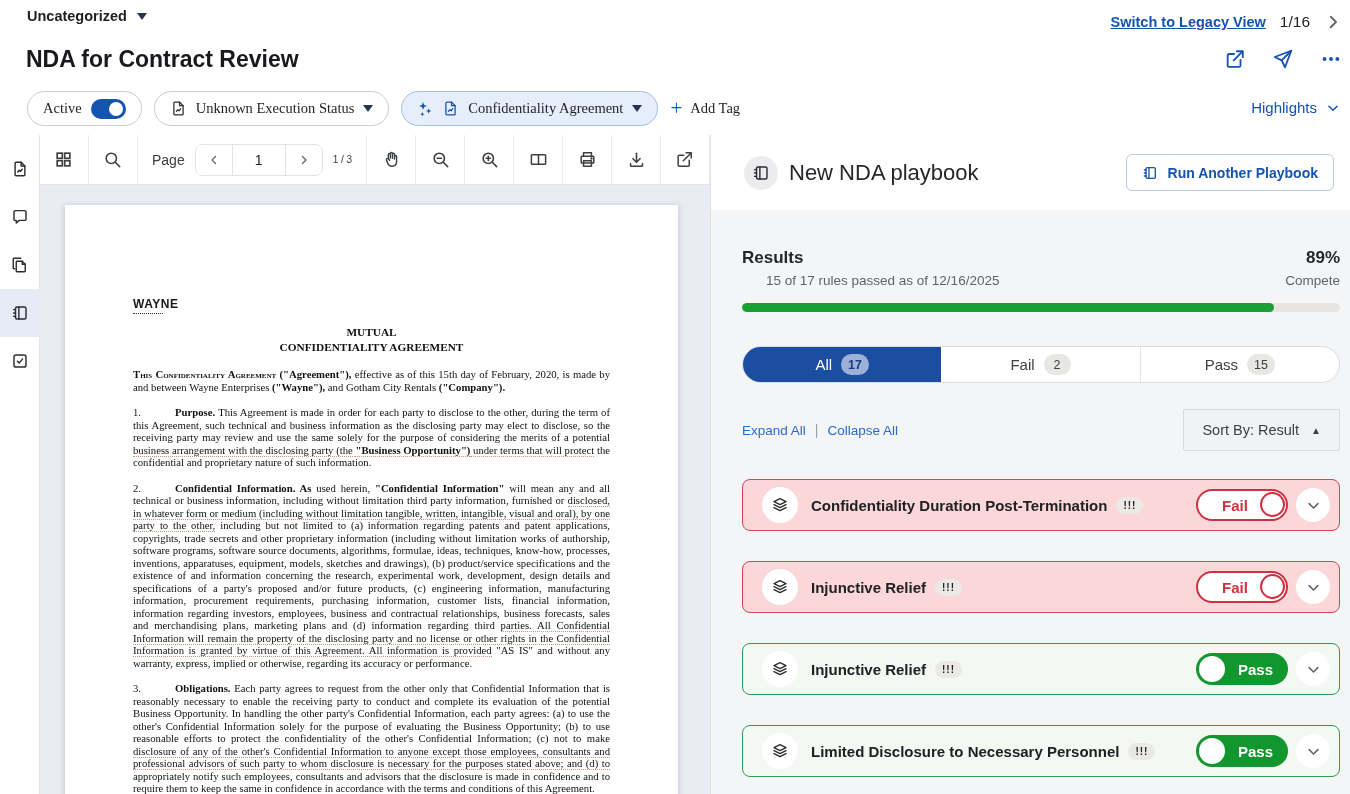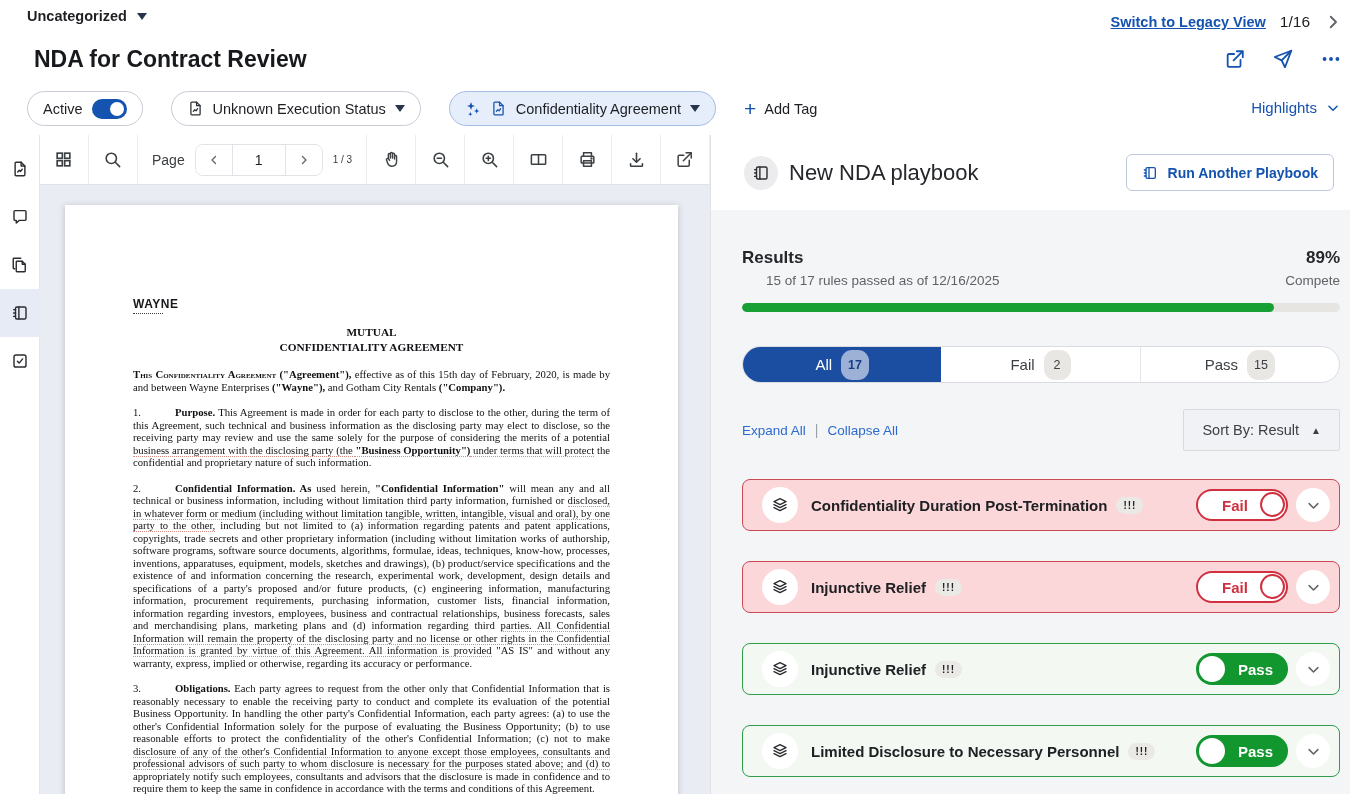--- a/index.html
+++ b/index.html
@@ -7,25 +7,25 @@
   body { font-family: "Liberation Sans", sans-serif; background: #fff; color: #202124; }
   .app { position: relative; width: 1350px; height: 794px; }
 
   
   .top-header { position: absolute; top: 0; left: 0; right: 0; height: 135px; background: #fff; z-index: 3; }
   .category-row { position: absolute; top: 8px; left: 27px; display: flex; align-items: center; gap: 10px; font-size: 14.5px; font-weight: 700; color: #1d1f23; cursor: pointer; }
   .tri-down { width: 0; height: 0; border-left: 5.5px solid transparent; border-right: 5.5px solid transparent; border-top: 7px solid #26354c; }
   .legacy-row { position: absolute; top: 13px; right: 8px; display: flex; align-items: center; gap: 14px; }
   .legacy-link { color: #1553b0; font-weight: 700; font-size: 14.5px; text-decoration: underline; cursor: pointer; }
   .pager-count { font-size: 15.5px; color: #1d1f23; }
-  .page-title { position: absolute; top: 46px; left: 34px; font-size: 23px; font-weight: 600; color: #17191d; }
+  .page-title { position: absolute; top: 46px; left: 26px; font-size: 23px; font-weight: 600; color: #17191d; }
   .title-actions { position: absolute; top: 48px; right: 8px; display: flex; align-items: center; gap: 26px; }
   .title-actions .ic { width: 22px; height: 22px; color: #1553b0; cursor: pointer; }
 
-  .tags-row { position: absolute; top: 91px; left: 27px; display: flex; align-items: center; gap: 28px; }
+  .tags-row { position: absolute; top: 91px; left: 27px; display: flex; align-items: center; gap: 12px; font-family: Liberation Serif, serif; }
   .pill { height: 35px; display: flex; align-items: center; gap: 9px; padding: 0 15px; border: 1px solid #c7ccd5; border-radius: 18px; background: #fff; font-size: 14.5px; color: #1d1f23; cursor: pointer; }
   .pill .ic { width: 17px; height: 17px; color: #2b2f36; }
   .pill.ai { background: #e7eefb; border-color: #a4bde4; }
   .pill.ai .ic { color: #1553b0; }
   .switch { width: 35px; height: 20px; border-radius: 10px; background: #1553b0; position: relative; flex: none; }
   .switch::after { content: ""; position: absolute; right: 3px; top: 3px; width: 14px; height: 14px; border-radius: 50%; background: #fff; }
   .add-tag { display: flex; align-items: center; gap: 8px; font-size: 14.5px; color: #1d1f23; cursor: pointer; }
   .add-tag .plus { color: #1553b0; font-size: 21px; font-weight: 400; line-height: 1; }
   .highlights { position: absolute; top: 99px; right: 10px; display: flex; align-items: center; gap: 9px; color: #1553b0; font-size: 15px; cursor: pointer; }
   .highlights .ic { width: 14px; height: 14px; }
@@ -72,21 +72,21 @@
   .res-row { display: flex; justify-content: space-between; align-items: baseline; }
   .res-heading { font-size: 17px; font-weight: 700; color: #25272b; }
   .res-pct { font-size: 17px; font-weight: 700; color: #25272b; }
   .res-sub { display: flex; justify-content: space-between; margin-top: 5px; font-size: 13.5px; color: #5f6368; margin-left: 24px; }
   .progress { margin-top: 15px; height: 9px; border-radius: 5px; background: #e7e5e1; overflow: hidden; }
   .progress .fill { height: 100%; border-radius: 5px; background: #18a034; }
 
   .tabs { margin-top: 34px; height: 37px; display: flex; background: #fff; border: 1px solid #d9dce1; border-radius: 19px; overflow: hidden; }
   .tab { flex: 1; display: flex; align-items: center; justify-content: center; gap: 9px; font-size: 15px; color: #3c4043; border-right: 1px solid #e3e5e8; cursor: pointer; }
   .tab:last-child { border-right: 0; }
-  .tab .badge { min-width: 27px; height: 30px; padding: 0 7px; border-radius: 11px; background: #e9e7e4; color: #3c4043; font-size: 12.5px; display: flex; align-items: center; justify-content: center; }
+  .tab .badge { min-width: 27px; height: 21px; padding: 0 7px; border-radius: 11px; background: #e9e7e4; color: #3c4043; font-size: 12.5px; display: flex; align-items: center; justify-content: center; }
   .tab.active { background: #1b4da1; color: #fff; border-right: 0; }
   .tab.active .badge { background: #9db0d6; color: #163f85; font-weight: 700; }
 
   .list-controls { margin-top: 26px; display: flex; align-items: center; }
   .link { color: #2d6ad0; font-size: 13.5px; cursor: pointer; }
   .link-sep { color: #9aa0a6; margin: 0 9px; font-size: 14px; }
   .sort-btn { margin-left: auto; height: 42px; display: flex; align-items: center; gap: 12px; padding: 7px 18px; background: #f1f2f5; border: 1px solid #d8dade; border-radius: 2px; font-size: 14.5px; color: #3c4043; cursor: pointer; }
   .sort-btn .tri-up { font-size: 10px; color: #3c4043; }
 
   .cards { margin-top: 28px; }

